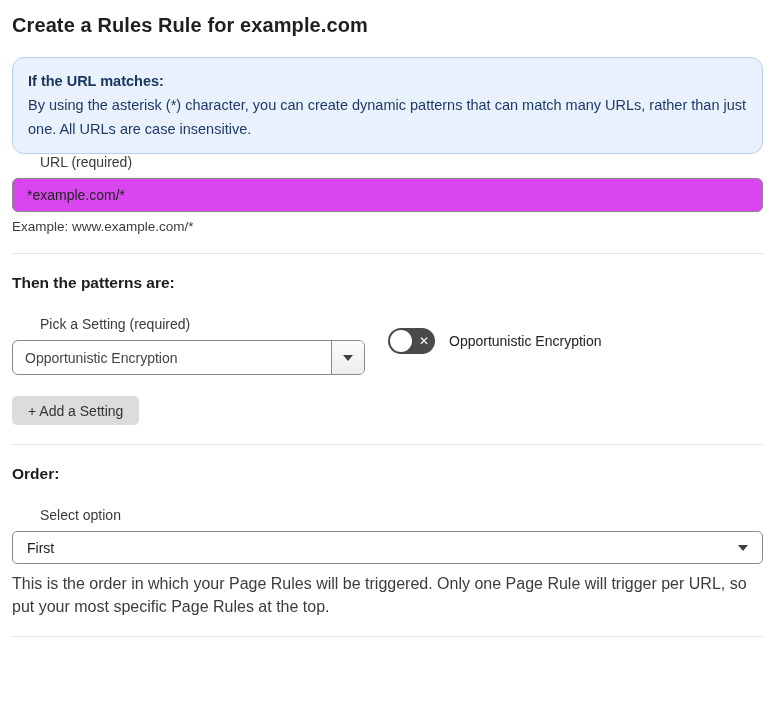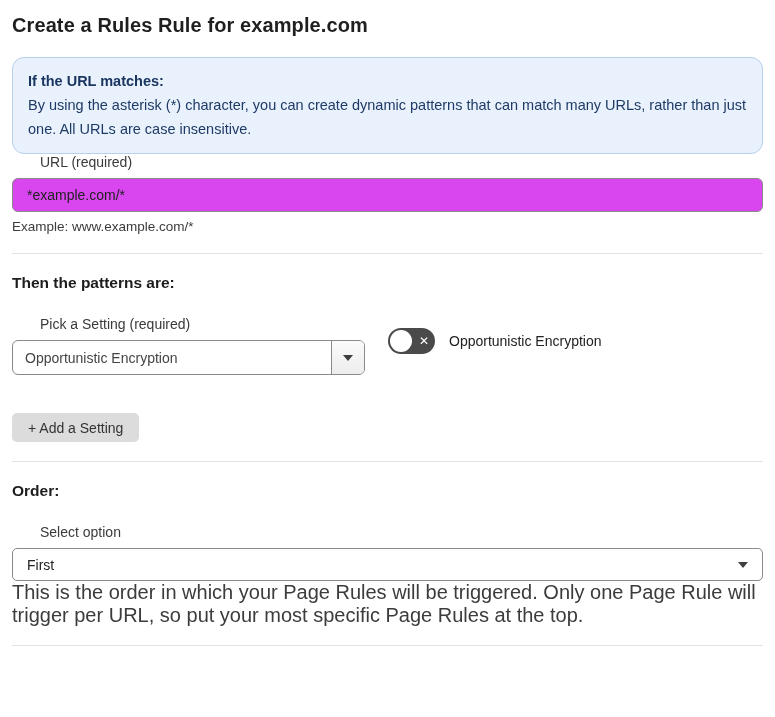--- a/index.html
+++ b/index.html
@@ -154,39 +154,40 @@
     height: 30px;
     padding: 0 16px;
     border: none;
     border-radius: 5px;
     font-family: "Liberation Sans", "DejaVu Sans", sans-serif;
     font-size: 14px;
     cursor: pointer;
     white-space: nowrap;
   }
   .btn-gray { background: #dcdcdc; color: #333333; }
-  .add-setting-btn { margin-top: 38px; height: 29px; }
+  .add-setting-btn { margin-top: 21px; height: 29px; }
   .select-box {
     width: 100%;
     height: 33px;
     border: 1px solid #8a8a8a;
     border-radius: 5px;
     background: #ffffff;
     display: flex;
     align-items: center;
     justify-content: space-between;
     padding: 0 14px;
     font-size: 14px;
     color: #222222;
     cursor: pointer;
   }
   .order-help {
-    font-size: 20px;
+    font-size: 16px;
     line-height: 23px;
     color: #3c3c3c;
+    margin-top: 8px;
   }
   .divider-tight-top { margin-top: 18px; }
 </style>
 </head>
 <body>
 
 
 
 <h1 class="page-title">Create a Rules Rule for example.com</h1>
 

